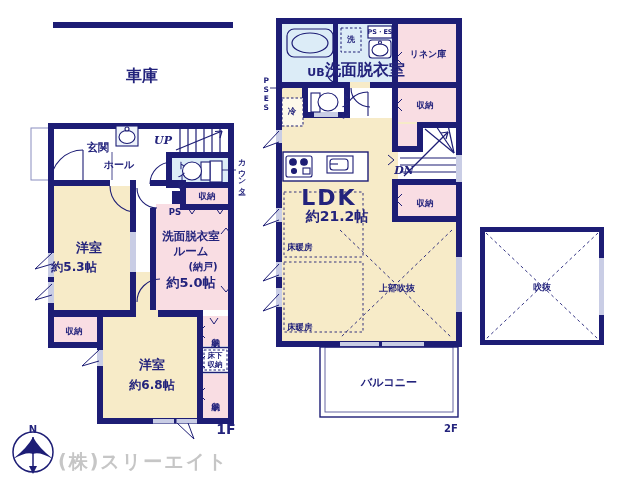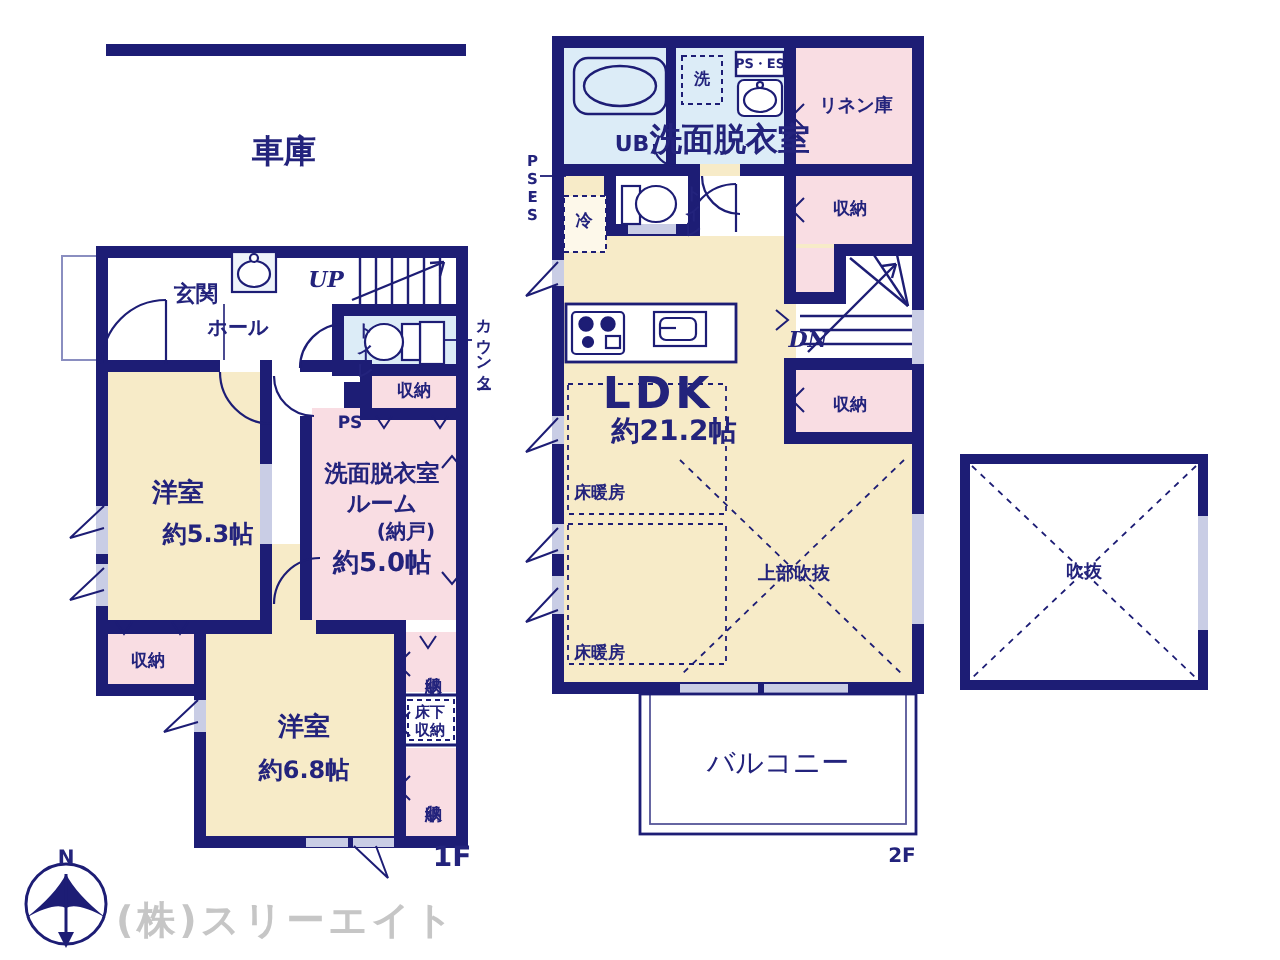--- a/index.html
+++ b/index.html
@@ -276,21 +276,21 @@
 
 <div class="lbl" style="left:142px;top:76px;font-size:16px">車庫</div>
 <div class="lbl" style="left:98px;top:147px;font-size:11px">玄関</div>
 <div class="lbl" style="left:119px;top:165px;font-size:10px">ホール</div>
 <div class="lbl serif" style="left:163px;top:140px;font-size:11px">UP</div>
 <div class="lbl v" style="left:182px;top:171px;font-size:8.5px">トイレ</div>
 <div class="lbl v" style="left:241px;top:172px;font-size:8px;letter-spacing:0">カウンター</div>
 <div class="lbl" style="left:207px;top:196px;font-size:8.5px">収納</div>
 <div class="lbl" style="left:175px;top:212px;font-size:8.5px">PS</div>
 <div class="lbl" style="left:89px;top:247px;font-size:13px">洋室</div>
-<div class="lbl" style="left:104px;top:267px;font-size:12px">約5.3帖</div>
+<div class="lbl" style="left:74px;top:267px;font-size:12px">約5.3帖</div>
 <div class="lbl" style="left:191px;top:237px;font-size:11.5px">洗面脱衣室</div>
 <div class="lbl" style="left:191px;top:252px;font-size:11.5px">ルーム</div>
 <div class="lbl" style="left:203px;top:267px;font-size:10px">(納戸)</div>
 <div class="lbl" style="left:191px;top:282px;font-size:13px">約5.0帖</div>
 <div class="lbl" style="left:74px;top:331px;font-size:8.5px">収納</div>
 <div class="lbl" style="left:152px;top:364px;font-size:13px">洋室</div>
 <div class="lbl" style="left:152px;top:385px;font-size:12px">約6.8帖</div>
 <div class="lbl v" style="left:216px;top:331px;font-size:8.5px;letter-spacing:0">収納</div>
 <div class="lbl" style="left:215px;top:356px;font-size:7.5px">床下</div>
 <div class="lbl" style="left:215px;top:365px;font-size:7.5px">収納</div>
@@ -306,20 +306,20 @@
 <div class="lbl" style="left:292px;top:111px;font-size:8.5px">冷</div>
 <div class="lbl v" style="left:346px;top:101px;font-size:8.5px;letter-spacing:0">トイレ</div>
 <div class="lbl" style="left:425px;top:105px;font-size:8.5px">収納</div>
 <div class="lbl serif" style="left:404px;top:170px;font-size:11px">DN</div>
 <div class="lbl" style="left:425px;top:203px;font-size:8.5px">収納</div>
 <div class="lbl" style="left:329px;top:198px;font-size:22px;letter-spacing:2px">LDK</div>
 <div class="lbl" style="left:337px;top:216px;font-size:14px">約21.2帖</div>
 <div class="lbl lblL" style="left:287px;top:247px;font-size:8.5px">床暖房</div>
 <div class="lbl lblL" style="left:287px;top:327px;font-size:8.5px">床暖房</div>
 <div class="lbl" style="left:397px;top:288px;font-size:9px">上部吹抜</div>
-<div class="lbl" style="left:389px;top:382px;font-size:14px;font-weight:normal">バルコニー</div>
+<div class="lbl" style="left:389px;top:382px;font-size:11px;font-weight:bold">バルコニー</div>
 <div class="lbl" style="left:451px;top:429px;font-size:10px">2F</div>
 
 <div class="lbl" style="left:542px;top:287px;font-size:9px">吹抜</div>
 <div class="lbl" style="left:33px;top:430px;font-size:10px">N</div>
 <div class="lbl lblL gray" style="left:58px;top:461px;font-size:19px">(株)スリーエイト</div>
 
 </div>
 
 </body></html>

